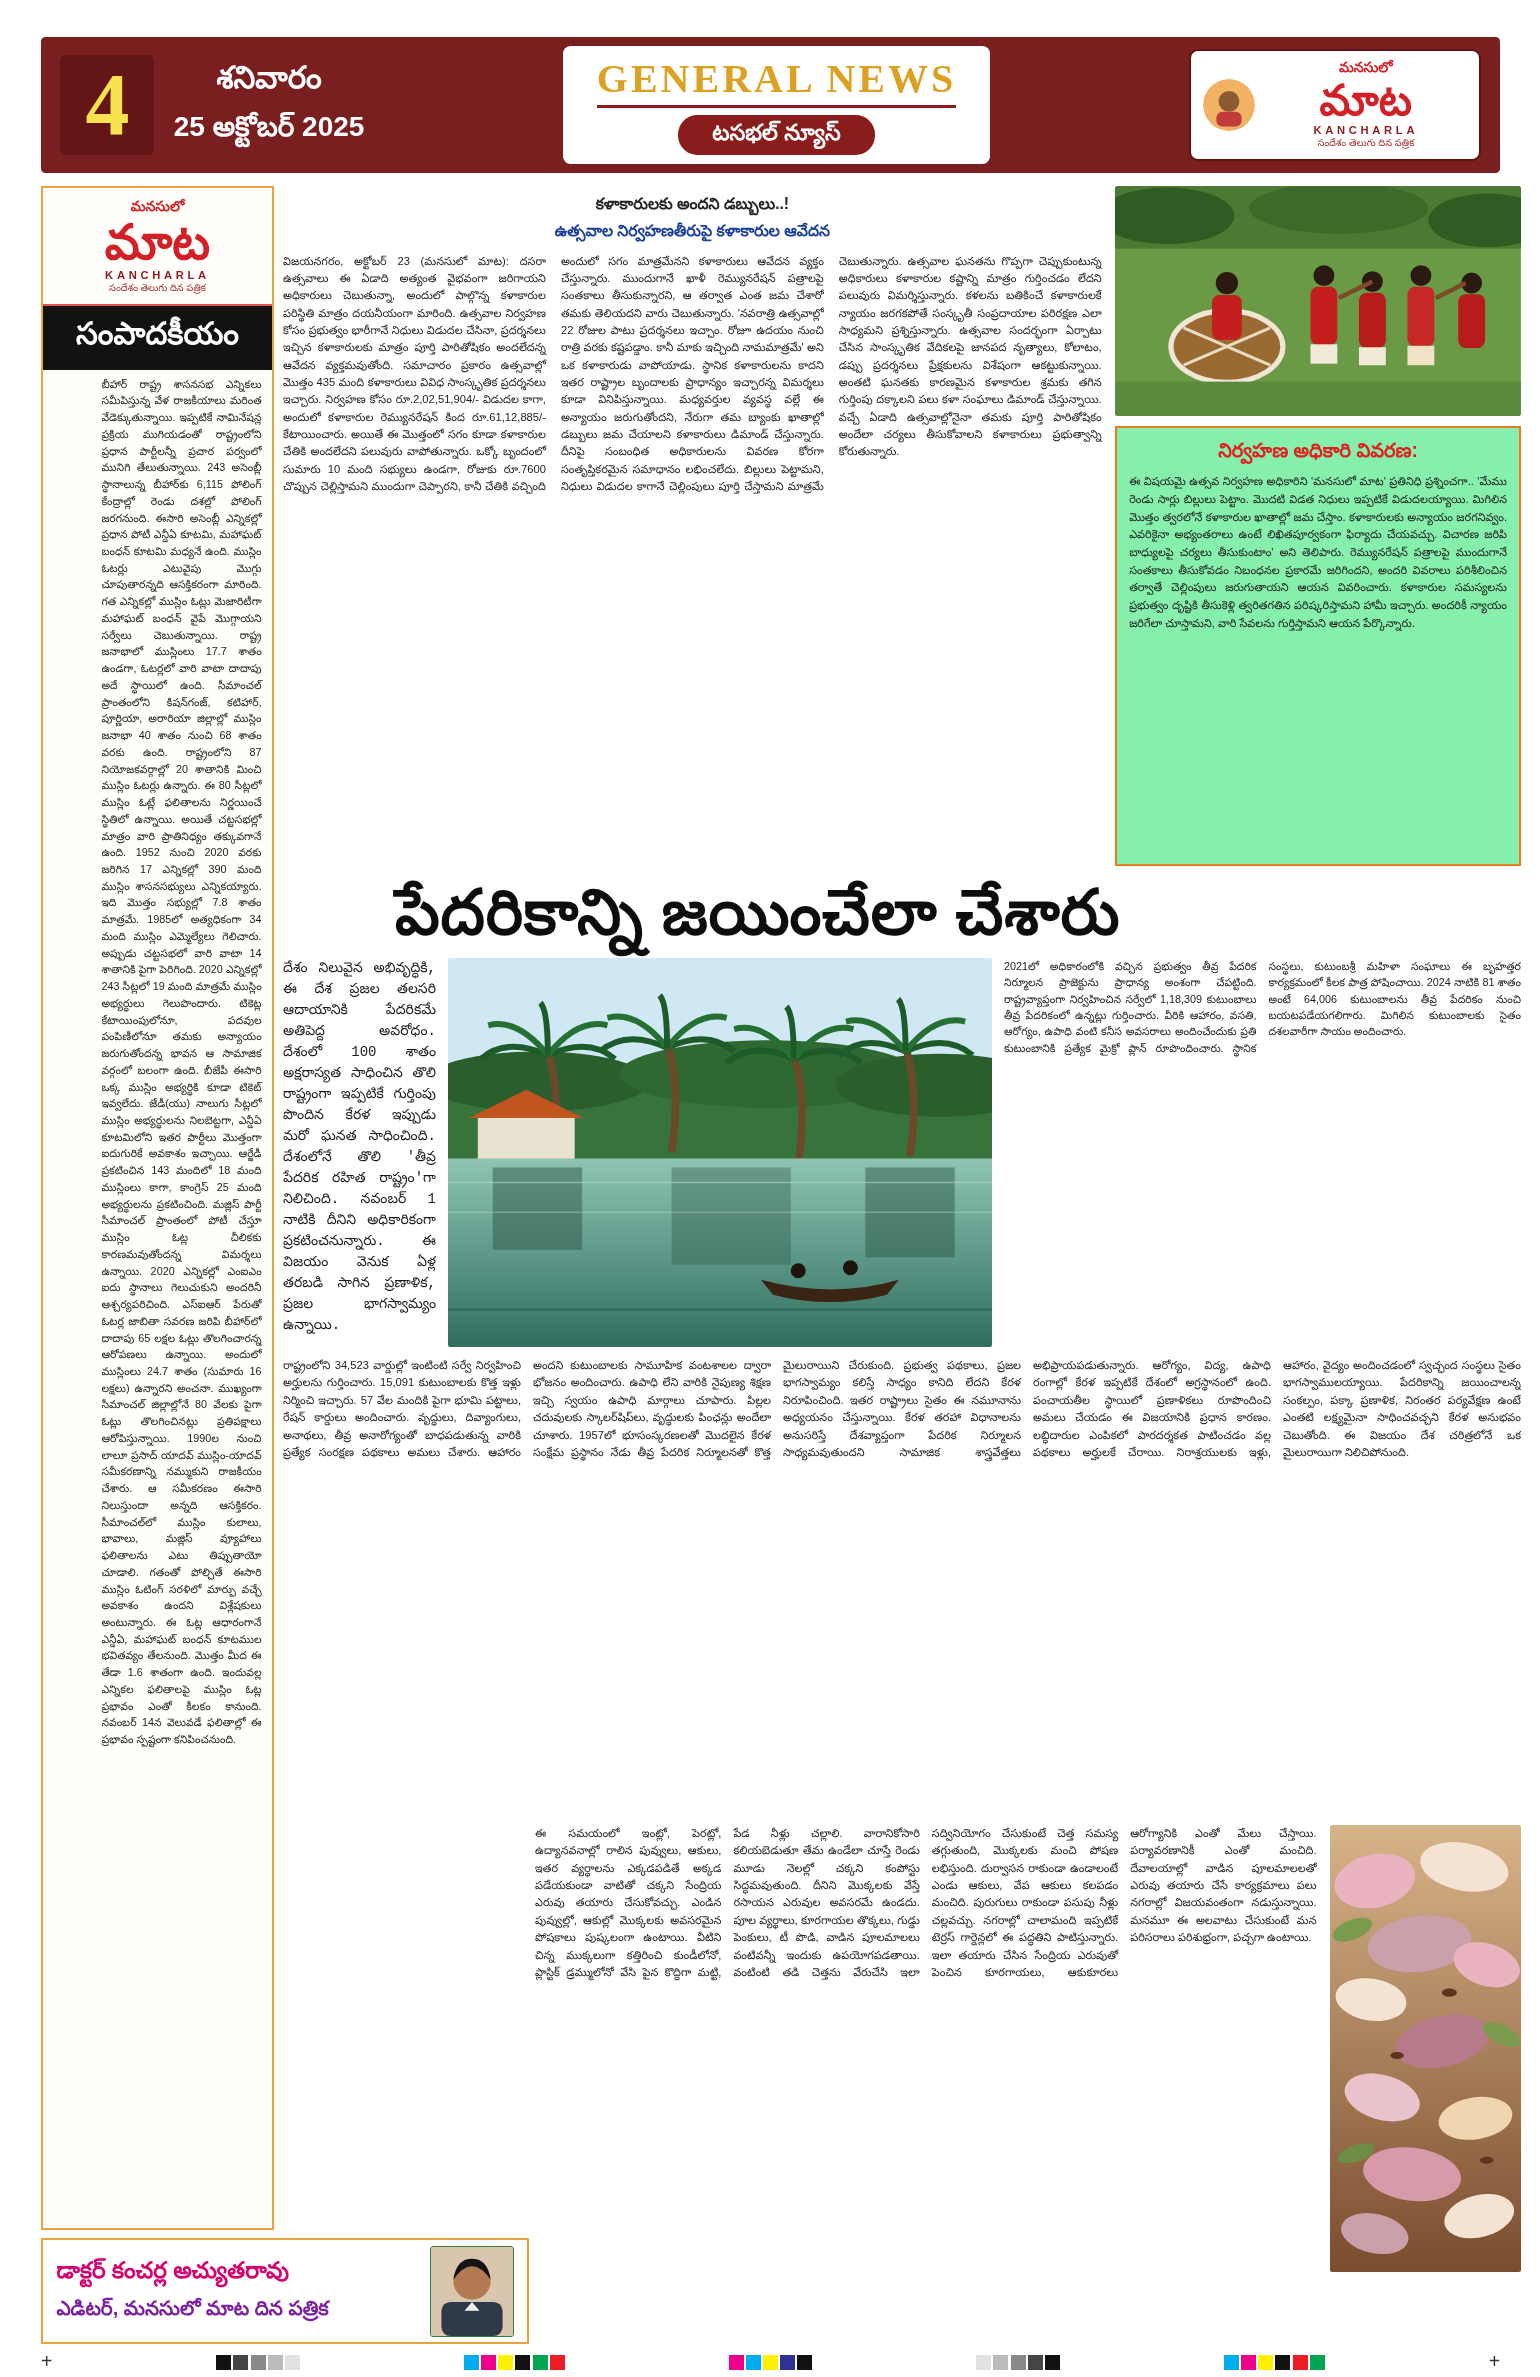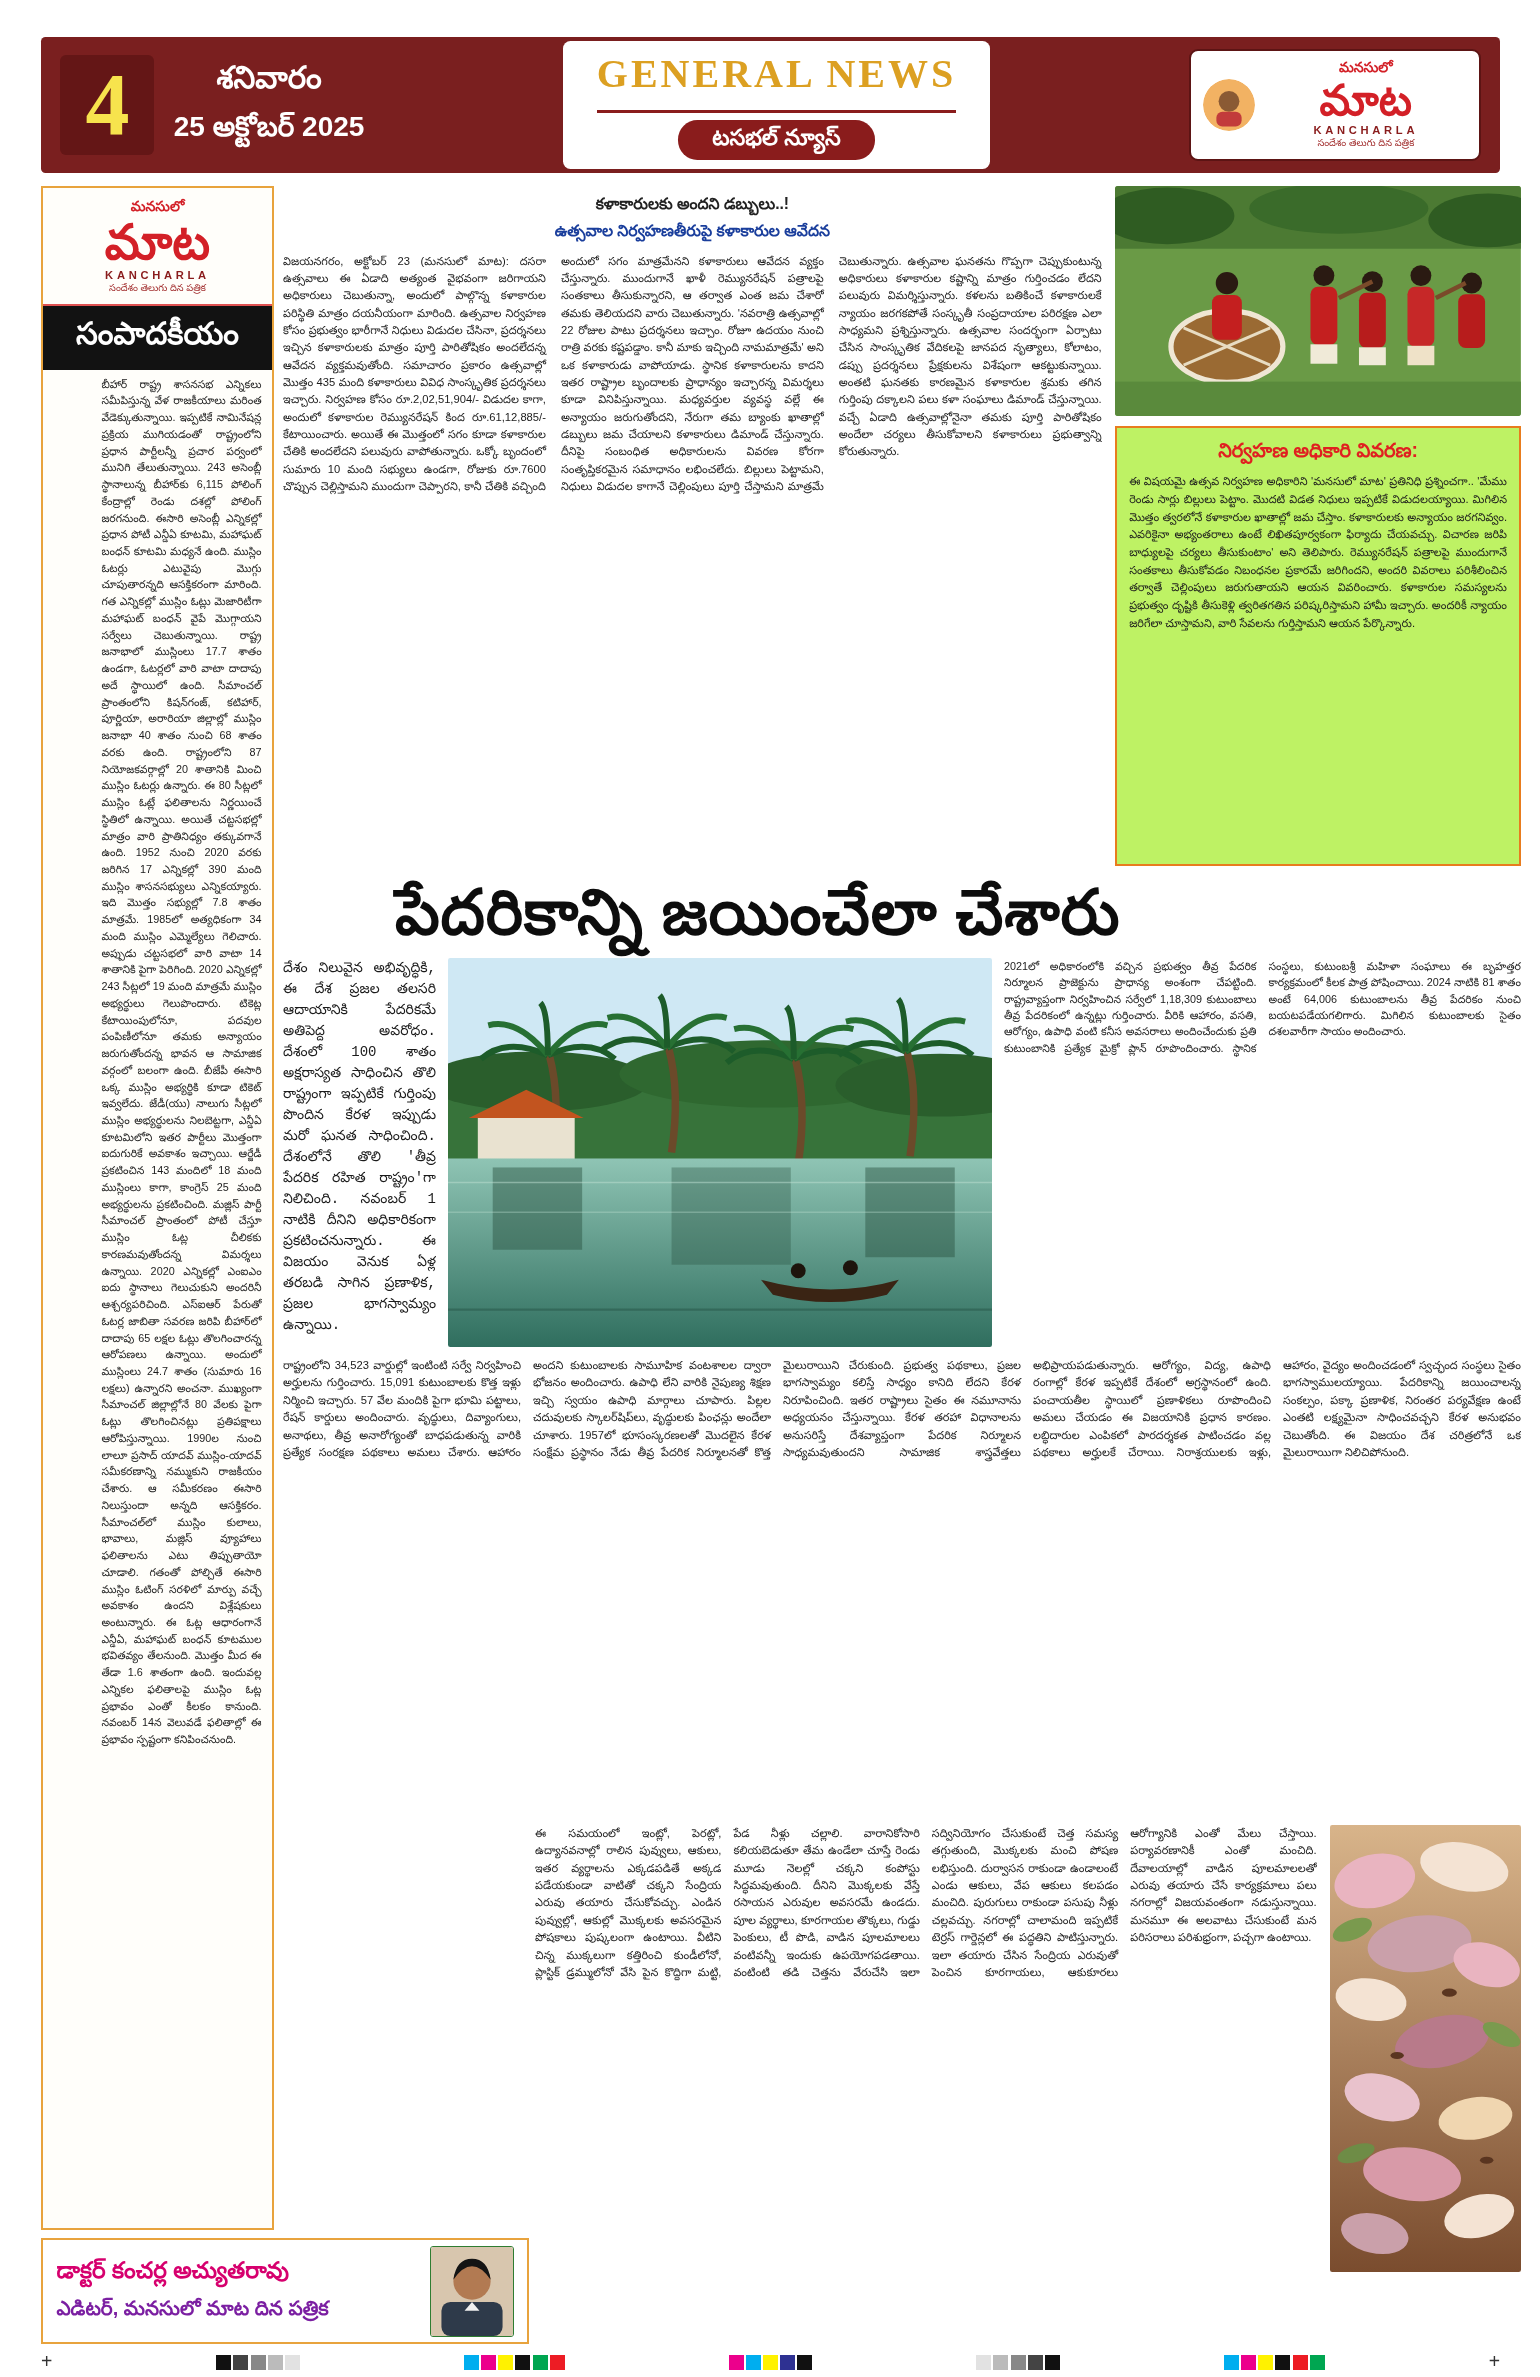--- a/index.html
+++ b/index.html
@@ -10,21 +10,21 @@
   .hdr{position:absolute;left:41px;top:37px;width:1459px;height:136px;background:#7a1f1f;border-radius:4.5px;
        display:flex;align-items:center;justify-content:space-between;padding:0 19.4px;box-sizing:border-box;}
   .hdr-left{display:flex;align-items:center;gap:19.4px;}
   .pagenum{background:#641616;color:#f7e34d;font-size:88px;font-weight:bold;line-height:1;
            padding:6px 25px;border-radius:6px;font-family:"Liberation Serif",serif;}
   .datebox{color:#ffffff;text-align:center;}
   .datebox .day{font-size:31px;font-weight:bold;margin-bottom:7.5px;}
   .datebox .date{font-size:28px;font-weight:bold;}
   .hdr-center{background:#ffffff;border-radius:7.5px;padding:9px 34px;text-align:center;}
   .gen-news{font-family:"Liberation Serif",serif;font-size:40px;font-weight:bold;color:#dca022;
-            letter-spacing:3px;border-bottom:3.7px solid #8a1c1c;padding-bottom:13px;display:inline-block;}
+            letter-spacing:3px;border-bottom:3.7px solid #8a1c1c;padding-bottom:3px;display:inline-block;}
   .gen-news-te{display:inline-block;background:#8a1c1c;color:#ffffff;font-size:22.4px;font-weight:bold;
                border-radius:19.4px;padding:4.5px 34px;margin-top:7.5px;}
   .brandcard{background:#ffffff;border:2.2px solid #5c1414;border-radius:9px;width:292px;height:112px;
              display:flex;align-items:center;gap:10.4px;padding:0 12px;box-sizing:border-box;}
   .brand-txt{text-align:center;flex:1;}
   .brand-top{color:#d32027;font-size:14px;font-weight:bold;}
   .brand-name{color:#d32027;font-size:43px;font-weight:bold;line-height:1.0;}
   .brand-org{color:#8a1c1c;font-size:11.2px;font-weight:bold;letter-spacing:3.7px;margin-top:1.5px;}
   .brand-tag{color:#a33030;font-size:9.7px;margin-top:1.5px;}
 
@@ -51,21 +51,21 @@
   .a1-head .red{color:#e31e24;}
   .a1-head .blue{color:#1b4fa0;}
   .a1-kickers{text-align:center;margin-top:9px;}
   .k1{font-size:15.7px;font-weight:bold;color:#222222;margin-bottom:4.5px;}
   .k2{font-size:17px;font-weight:bold;color:#c2185b;margin-bottom:4.5px;}
   .k3{font-size:15.7px;font-weight:bold;color:#1a3e9c;}
   .a1-body{flex:1;margin-top:9px;column-count:3;column-gap:15px;font-size:11.2px;line-height:1.55;
            text-align:justify;overflow:hidden;}
   .a1-right{width:406px;display:flex;flex-direction:column;gap:10.4px;}
   .a1-photo{height:230px;border-radius:3px;overflow:hidden;flex:none;}
-  .a1-sidebox{flex:1;border:2.2px solid #e87c1e;background:#bef264;padding:10.4px 12px;box-sizing:border-box;overflow:hidden;}
+  .a1-sidebox{flex:1;border:2.2px solid #e87c1e;background:#86efac;padding:10.4px 12px;box-sizing:border-box;overflow:hidden;}
   .a1-sidebox .sb-title{color:#e02020;font-size:19.4px;font-weight:bold;text-align:center;margin-bottom:7.5px;}
   .a1-sidebox .sb-body{font-size:11.2px;line-height:1.58;text-align:justify;}
 
   
   .a2{position:absolute;left:283px;top:878px;width:1238px;height:929px;box-sizing:border-box;}
   .a2-title{font-size:63px;font-weight:800;color:#0d0d0d;padding-left:112px;line-height:1.1;letter-spacing:0.7px;}
   .a2-top{display:flex;gap:12px;margin-top:10.4px;height:389px;}
   .a2-left{width:153px;font-size:14px;line-height:1.5;text-align:justify;overflow:hidden;font-family:Liberation Mono, monospace;}
   .a2-photo{width:544px;flex:none;border-radius:2.2px;overflow:hidden;}
   .a2-right{flex:1;column-count:2;column-gap:12px;font-size:10.8px;line-height:1.52;text-align:justify;overflow:hidden;}

